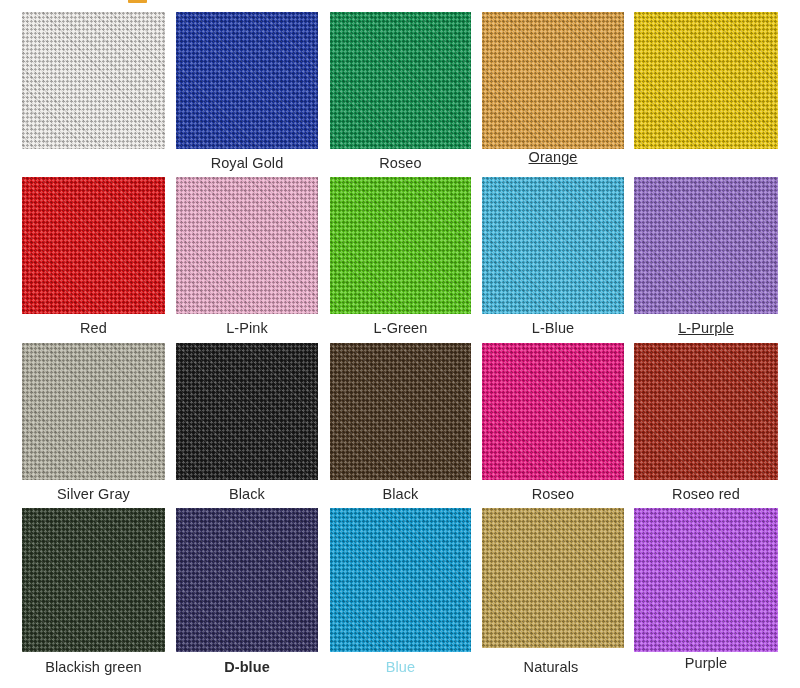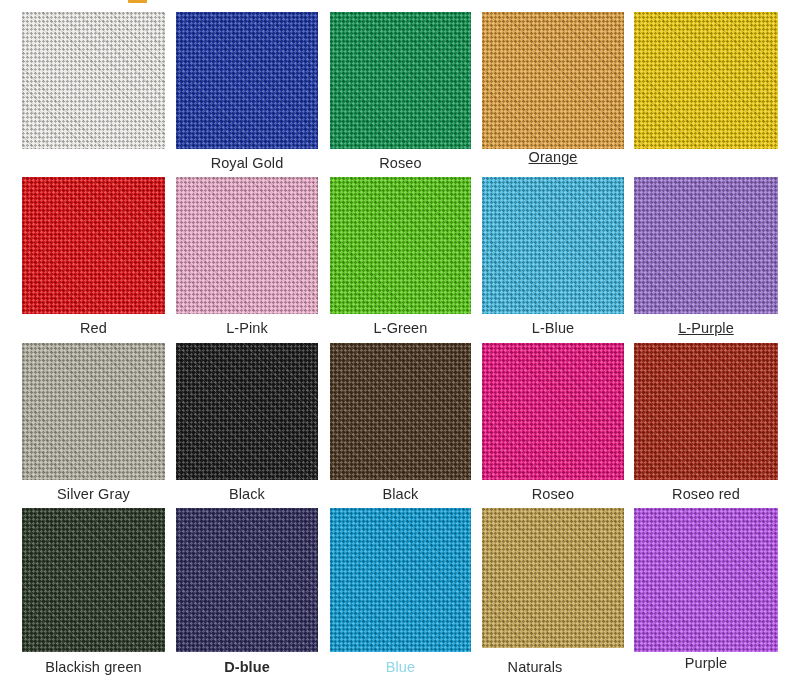--- a/index.html
+++ b/index.html
@@ -169,18 +169,18 @@
       <div class="swatch-chip" style="background-color: rgb(51, 47, 94);"></div>
     </div>
     <div class="swatch-label" style="left: 176px; width: 142px; top: 659px; font-weight: bold;">D-blue</div>
     <div class="swatch-cell" style="left: 330px; top: 508px; width: 141px; height: 144px;">
       <div class="swatch-chip" style="background-color: rgb(17, 158, 212);"></div>
     </div>
     <div class="swatch-label selected" style="left: 330px; width: 141px; top: 659px;">Blue</div>
     <div class="swatch-cell" style="left: 482px; top: 508px; width: 142px; height: 140px;">
       <div class="swatch-chip" style="background-color: rgb(192, 162, 82);"></div>
     </div>
-    <div class="swatch-label" style="left: 464px; width: 142px; top: 659px; text-align: center;">Naturals</div>
+    <div class="swatch-label" style="left: 480px; width: 142px; top: 659px; text-align: center;">Naturals</div>
     <div class="swatch-cell" style="left: 634px; top: 508px; width: 144px; height: 144px;">
       <div class="swatch-chip" style="background-color: rgb(182, 85, 232);"></div>
     </div>
     <div class="swatch-label" style="left: 634px; width: 144px; top: 655px;">Purple</div>
   </div>
 
 </body></html>

